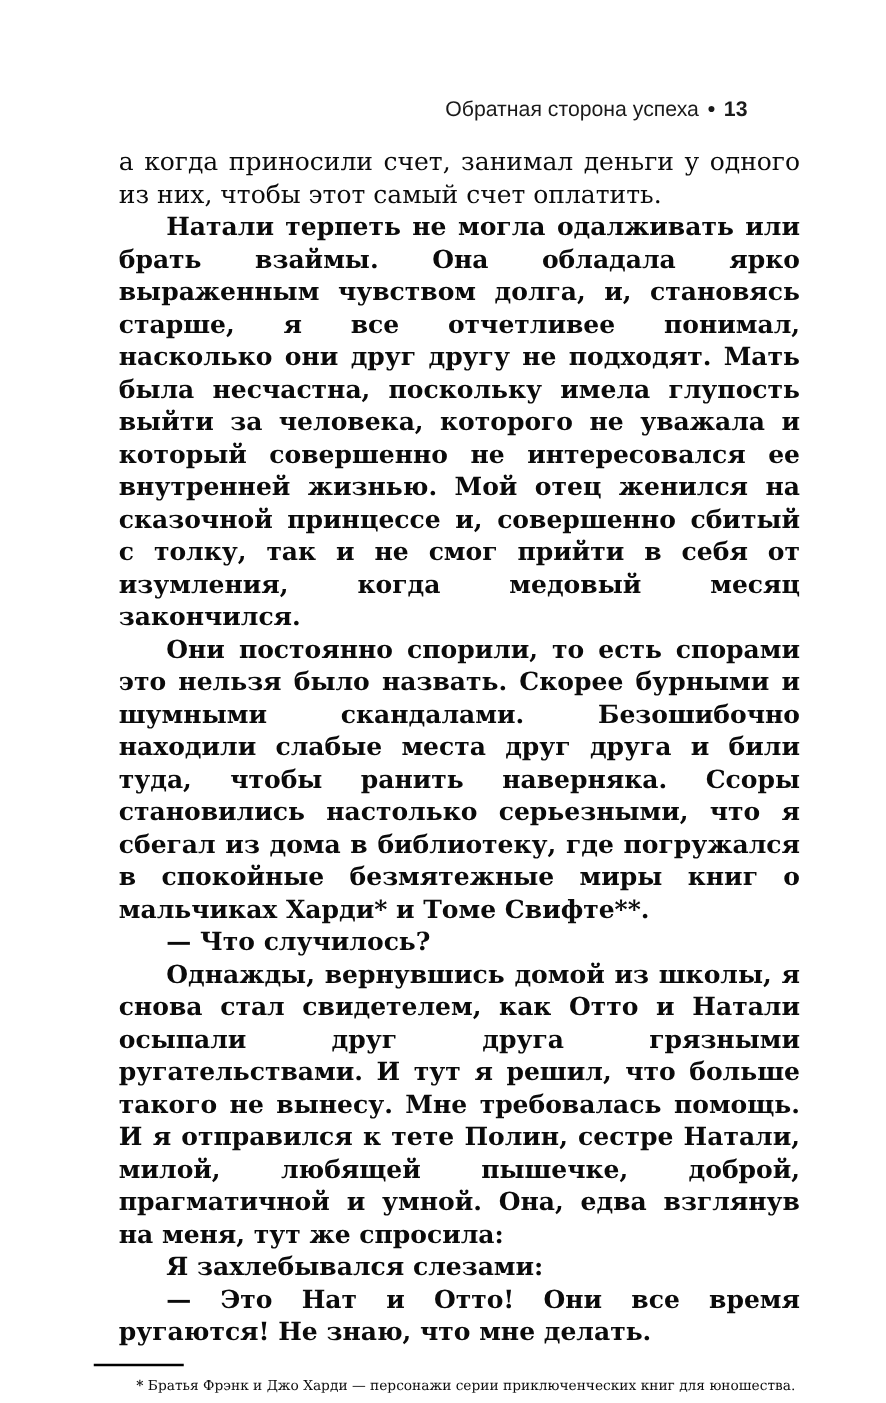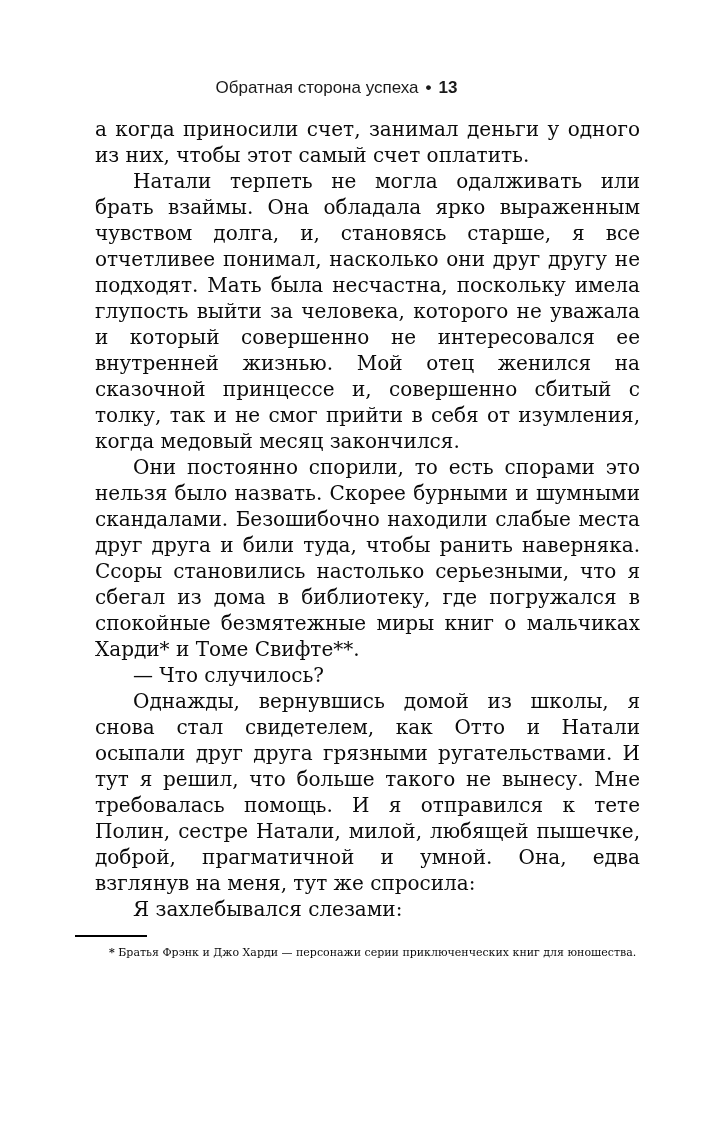--- a/index.html
+++ b/index.html
@@ -18,21 +18,21 @@
     box-sizing: border-box;
     width: 709px;
     height: 1122px;
     padding: 78px 69px 0 75px;
     background: #ffffff;
   }
   .running-header {
     font-family: "Liberation Sans", "DejaVu Sans", sans-serif;
     font-size: 17px;
     color: #1a1a1a;
-    text-align: center;
+    text-align: right;
     padding-right: 42px;
     margin-bottom: 18px;
     white-space: nowrap;
   }
   .running-header .header-sep {
     margin: 0 7px;
     font-weight: bold;
   }
   .running-header .page-num {
     font-weight: bold;
@@ -43,20 +43,21 @@
     text-align: justify;
     color: #0b0b0b;
     margin-left: 20px;
   }
   .body-text p {
     margin: 0;
     padding: 0;
   }
   .body-text p.indent {
     text-indent: 38px;
+    font-weight: bold;
   }
   .footnotes {
     margin-top: 13px;
     font-size: 11px;
     line-height: 1.32;
     text-align: justify;
     color: #0b0b0b;
   }
   .fn-rule {
     width: 72px;
@@ -81,20 +82,21 @@
     <span>Обратная сторона успеха</span><span class="header-sep">•</span><span class="page-num">13</span>
   </div>
 
   <div class="body-text">
     <p class="noindent">а когда приносили счет, занимал деньги у одного из них, чтобы этот самый счет оплатить.</p>
     <p class="indent">Натали терпеть не могла одалживать или брать взаймы. Она обладала ярко выраженным чувством долга, и, становясь старше, я все отчетливее понимал, насколько они друг другу не подходят. Мать была несчастна, поскольку имела глупость выйти за человека, которого не уважала и который совершенно не интересовался ее внутренней жизнью. Мой отец женился на сказочной принцессе и, совершенно сбитый с толку, так и не смог прийти в себя от изумления, когда медовый месяц закончился.</p>
     <p class="indent">Они постоянно спорили, то есть спорами это нельзя было назвать. Скорее бурными и шумными скандалами. Безошибочно находили слабые места друг друга и били туда, чтобы ранить наверняка. Ссоры становились настолько серьезными, что я сбегал из дома в библиотеку, где погружался в спокойные безмятежные миры книг о мальчиках Харди* и Томе Свифте**.</p>
     <p class="indent">— Что случилось?</p>
     <p class="indent">Однажды, вернувшись домой из школы, я снова стал свидетелем, как Отто и Натали осыпали друг друга грязными ругательствами. И тут я решил, что больше такого не вынесу. Мне требовалась помощь. И я отправился к тете Полин, сестре Натали, милой, любящей пышечке, доброй, прагматичной и умной. Она, едва взглянув на меня, тут же спросила:</p>
     <p class="indent">Я захлебывался слезами:</p>
+    <p class="indent">— Это Нат и Отто! Они все время ругаются! Не знаю, что мне делать.</p>
   </div>
 
   <div class="footnotes">
     <div class="fn-rule"></div>
     <p class="footnote"><b class="fn-marker">*</b> <span>Братья Фрэнк и Джо Харди — персонажи серии приключенческих книг для юношества.</span></p>
   </div>
 
 </div>
 
 </body></html>

